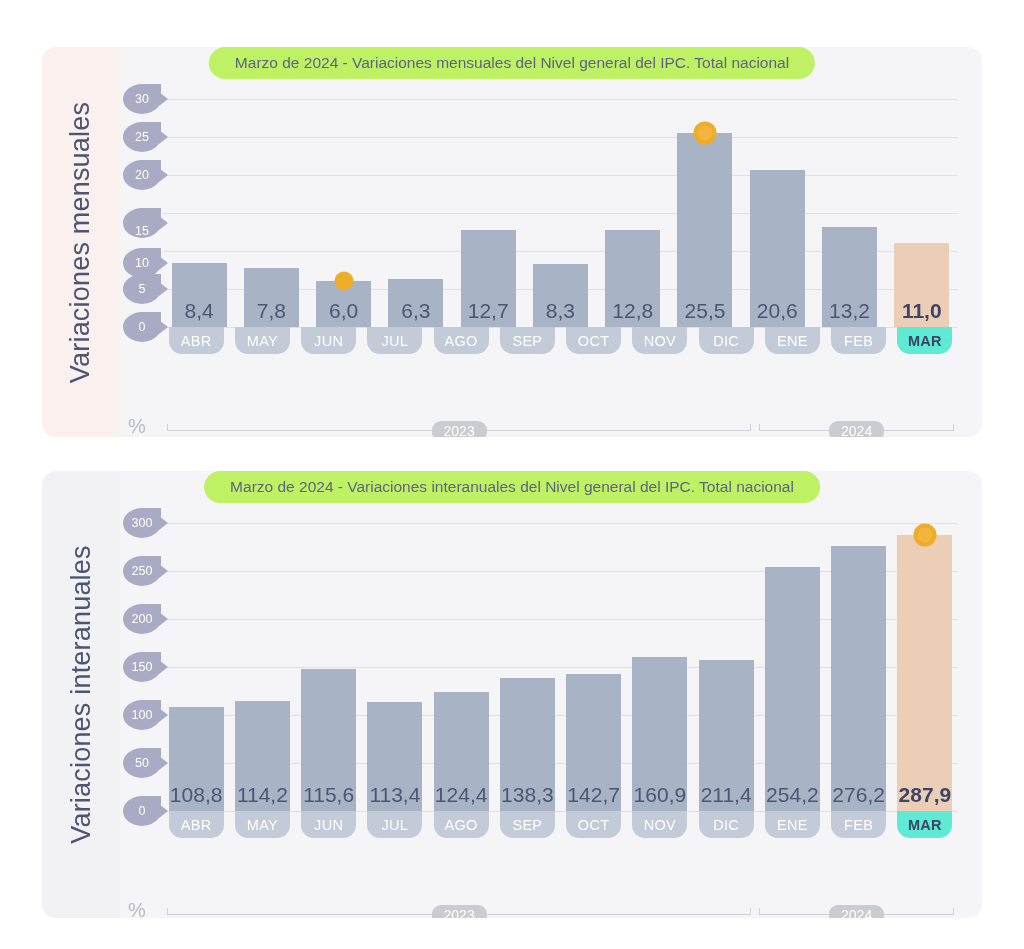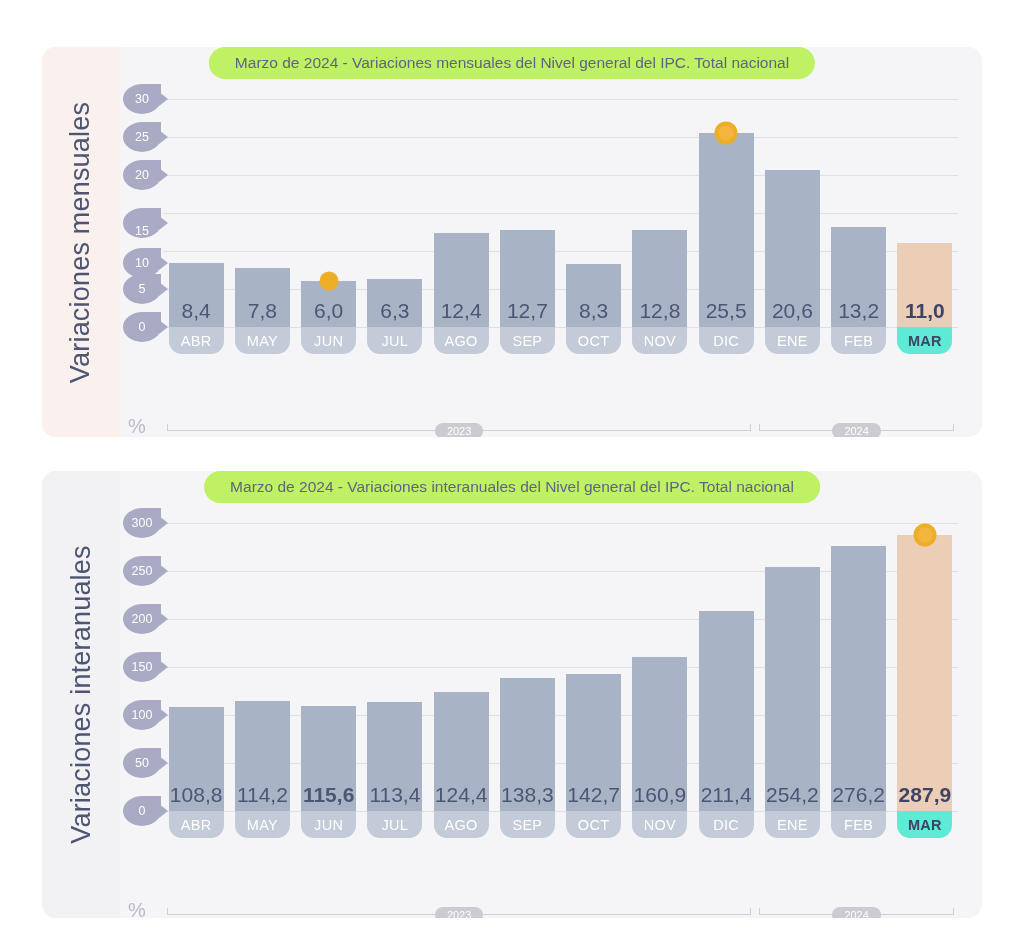--- a/index.html
+++ b/index.html
@@ -195,21 +195,21 @@
     position: absolute; top: 4px;
     width: 1px; height: 7px; background: #cfcfd6;
   }
   .year-group .cap.l { left: 0; }
   .year-group .cap.r { right: 0; }
   .year-pill {
     position: relative;
     margin: 0 auto;
     background: #cbcbd2;
     color: #ffffff;
-    font-size: 11px;
+    font-size: 14px;
     padding: 2px 12px;
     border-radius: 9px;
     z-index: 2;
   }
 </style>
 </head>
 <body>
 
 <div class="panel" id="panel-monthly">
   <div class="axis-strip"></div>
@@ -274,25 +274,20 @@
             <div class="bar-value">6,0</div>
             <div class="marker min"></div>
           </div>
         </div>
         <div class="bar-slot">
           <div class="bar" style="height: 47.88px;">
             <div class="bar-value">6,3</div>
           </div>
         </div>
         <div class="bar-slot">
-          <div class="bar" style="height: 94.24px;">
-            <div class="bar-value">12,4</div>
-          </div>
-        </div>
-        <div class="bar-slot">
           <div class="bar" style="height: 96.52px;">
             <div class="bar-value">12,7</div>
           </div>
         </div>
         <div class="bar-slot">
           <div class="bar" style="height: 63.08px;">
             <div class="bar-value">8,3</div>
           </div>
         </div>
         <div class="bar-slot">
@@ -432,21 +427,21 @@
           <div class="bar" style="height: 104.448px;">
             <div class="bar-value">108,8</div>
           </div>
         </div>
         <div class="bar-slot">
           <div class="bar" style="height: 109.632px;">
             <div class="bar-value">114,2</div>
           </div>
         </div>
         <div class="bar-slot">
-          <div class="bar" style="height: 105px; font-weight: bold;">
+          <div class="bar" style="height: 142px;">
             <div class="bar-value">115,6</div>
           </div>
         </div>
         <div class="bar-slot">
           <div class="bar" style="height: 108.864px;">
             <div class="bar-value">113,4</div>
           </div>
         </div>
         <div class="bar-slot">
           <div class="bar" style="height: 119.424px;">
@@ -462,21 +457,21 @@
           <div class="bar" style="height: 136.992px;">
             <div class="bar-value">142,7</div>
           </div>
         </div>
         <div class="bar-slot">
           <div class="bar" style="height: 154.464px;">
             <div class="bar-value">160,9</div>
           </div>
         </div>
         <div class="bar-slot">
-          <div class="bar" style="height: 200px;">
+          <div class="bar" style="height: 151px;">
             <div class="bar-value">211,4</div>
           </div>
         </div>
         <div class="bar-slot">
           <div class="bar" style="height: 244.032px;">
             <div class="bar-value">254,2</div>
           </div>
         </div>
         <div class="bar-slot">
           <div class="bar" style="height: 265.152px;">

